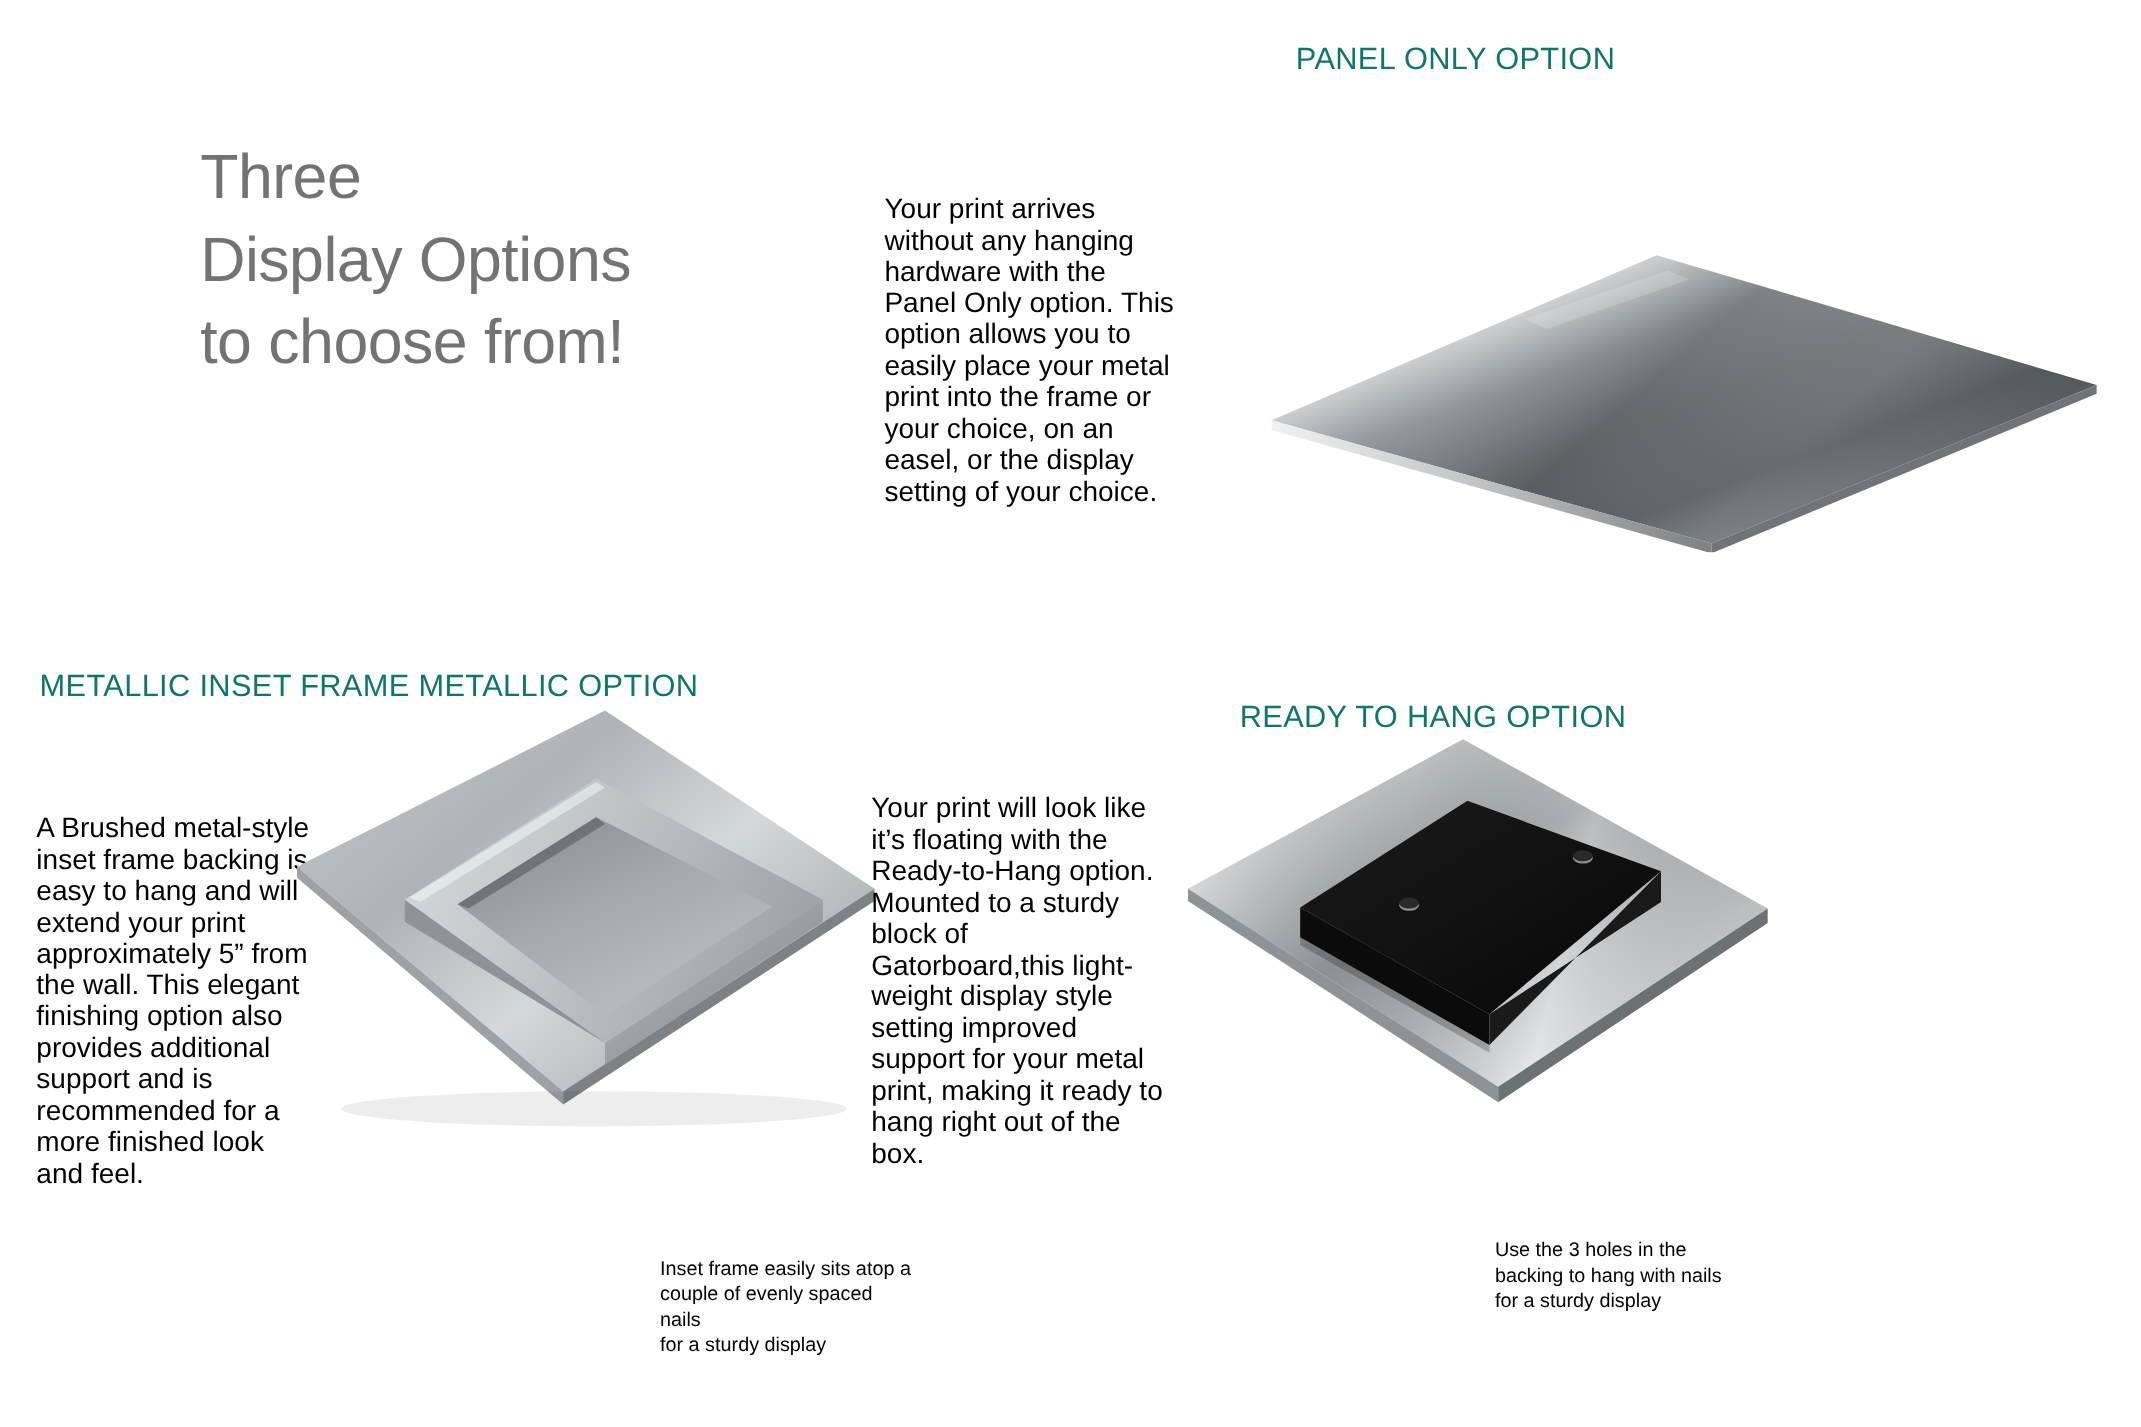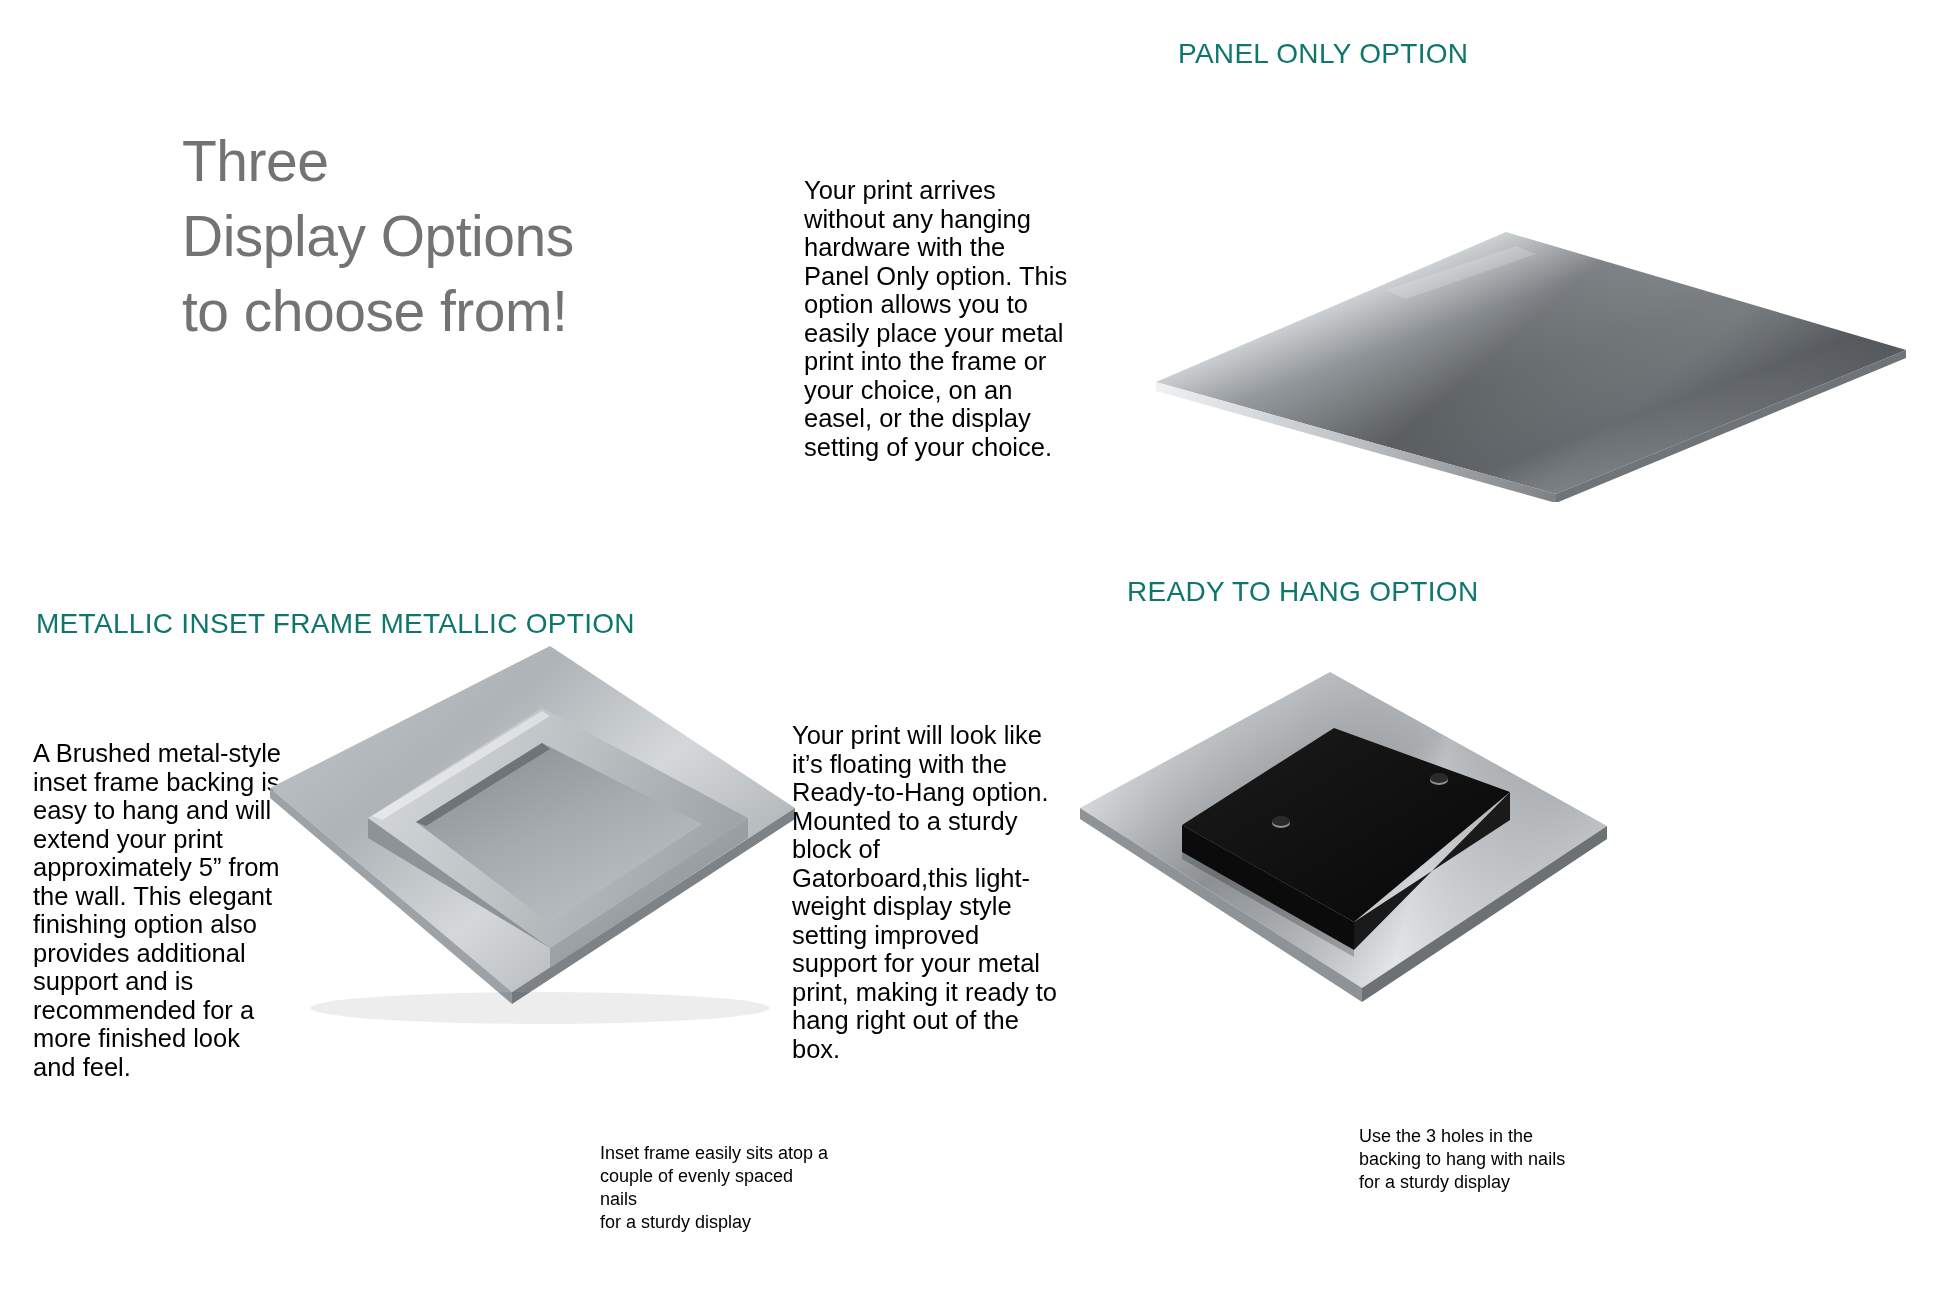--- a/index.html
+++ b/index.html
@@ -34,21 +34,21 @@
   .section-heading {
     position: absolute;
     font-size: 28px;
     letter-spacing: 0.3px;
     white-space: nowrap;
     color: #0f766e;
     font-weight: 400;
   }
   #heading-panel-only  { left: 1178px; top: 38px; }
   #heading-inset       { left: 36px;   top: 608px; }
-  #heading-ready       { left: 1127px; top: 576px; }
+  #heading-ready       { left: 1127px; top: 636px; }
 
   
   .body-copy {
     position: absolute;
     font-size: 25.5px;
     line-height: 1.12;
     color: #000;
     white-space: pre-line;
   }
   #copy-panel-only { left: 804px; top: 176px; width: 268px; }

